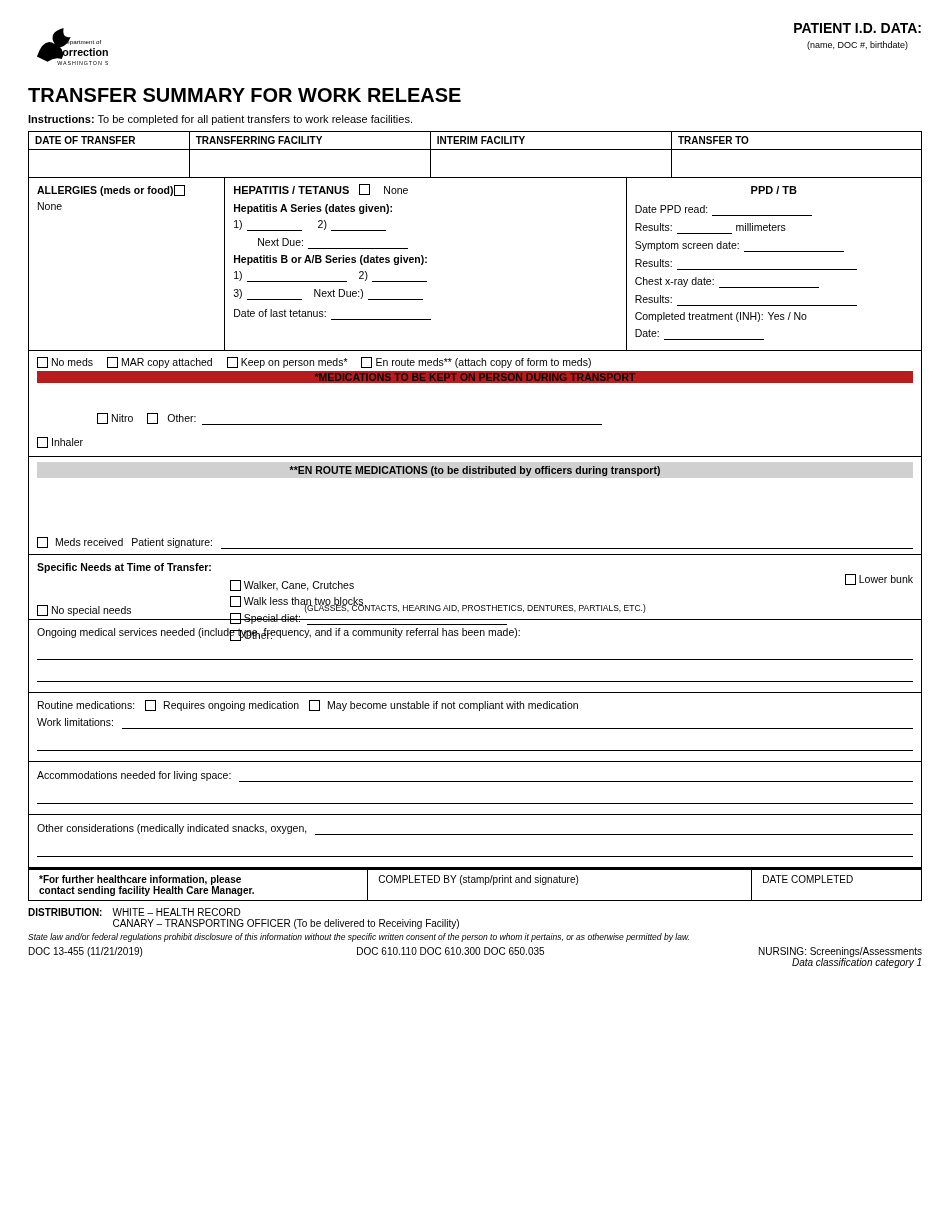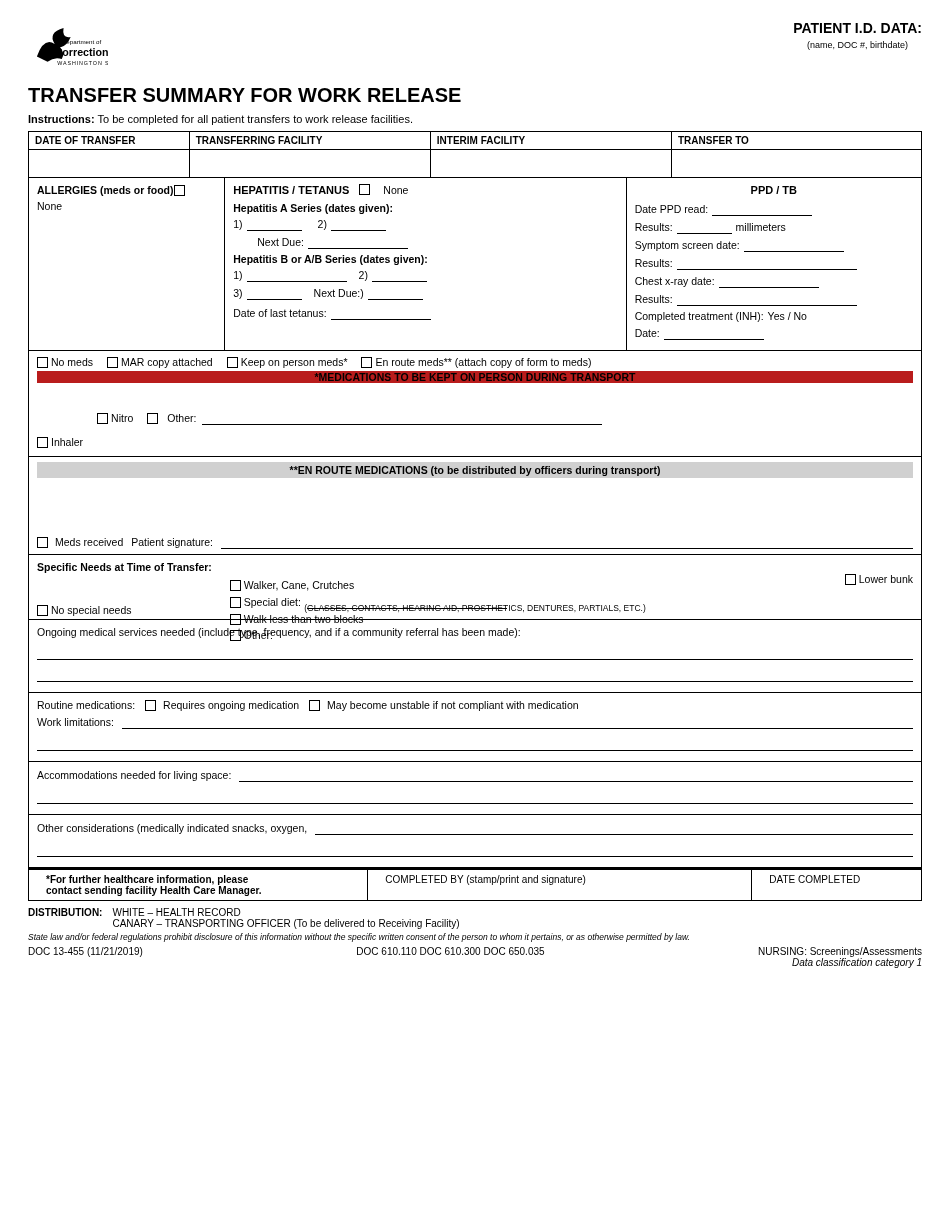--- a/index.html
+++ b/index.html
@@ -229,21 +229,21 @@
     
     .footer-table {
       width: 100%;
       border-collapse: collapse;
       border: 1px solid #000;
       border-top: 1px solid #000;
       margin-top: 0;
     }
     .footer-table td {
       border: 1px solid #000;
-      padding: 4px 17px;
+      padding: 4px 10px;
       vertical-align: top;
       font-size: 10px;
     }
     .footer-note {
       padding: 6px 0 4px 0;
       font-size: 10px;
     }
     .distribution-row {
       font-size: 10px;
       margin-bottom: 2px;
@@ -456,26 +456,26 @@
         <span class="cb"></span>
         <span>No special needs</span>
       </div>
       <div style="width:55%;">
         <div style="display:flex;align-items:center;margin-bottom:4px;">
           <span class="cb"></span>
           <span>Walker, Cane, Crutches</span>
         </div>
         <div style="display:flex;align-items:center;margin-bottom:4px;">
           <span class="cb"></span>
-          <span>Special diet:</span>
-          <span class="underline" style="min-width:200px; margin-left:6px;"></span>
+          <span>Walk less than two blocks</span>
         </div>
         <div style="display:flex;align-items:center;margin-bottom:4px;">
           <span class="cb"></span>
-          <span>Walk less than two blocks</span>
+          <span>Special diet:</span>
+          <span class="underline" style="min-width:200px; margin-left:6px;"></span>
         </div>
         <div style="display:flex;align-items:center;">
           <span class="cb"></span>
           <span>Other:</span>
         </div>
       </div>
       <div style="width:0%; display:flex; align-items:flex-start; position:relative;">
       </div>
     </div>
     

